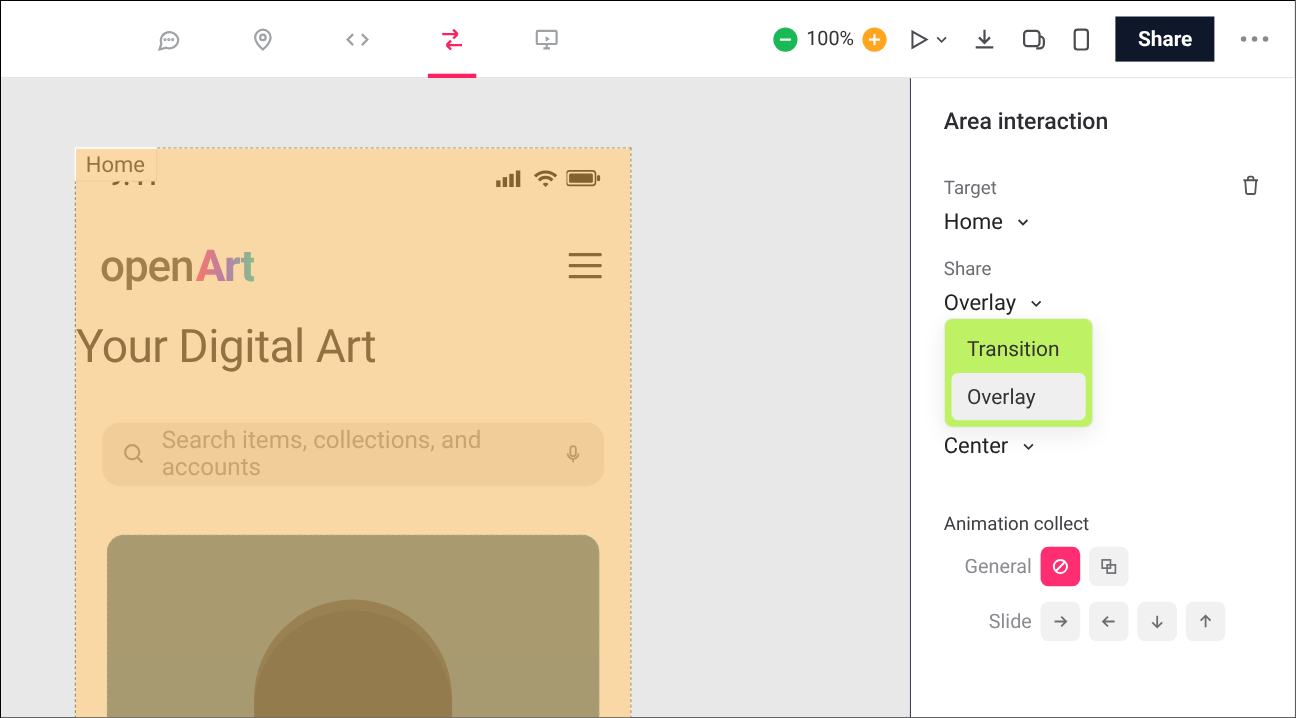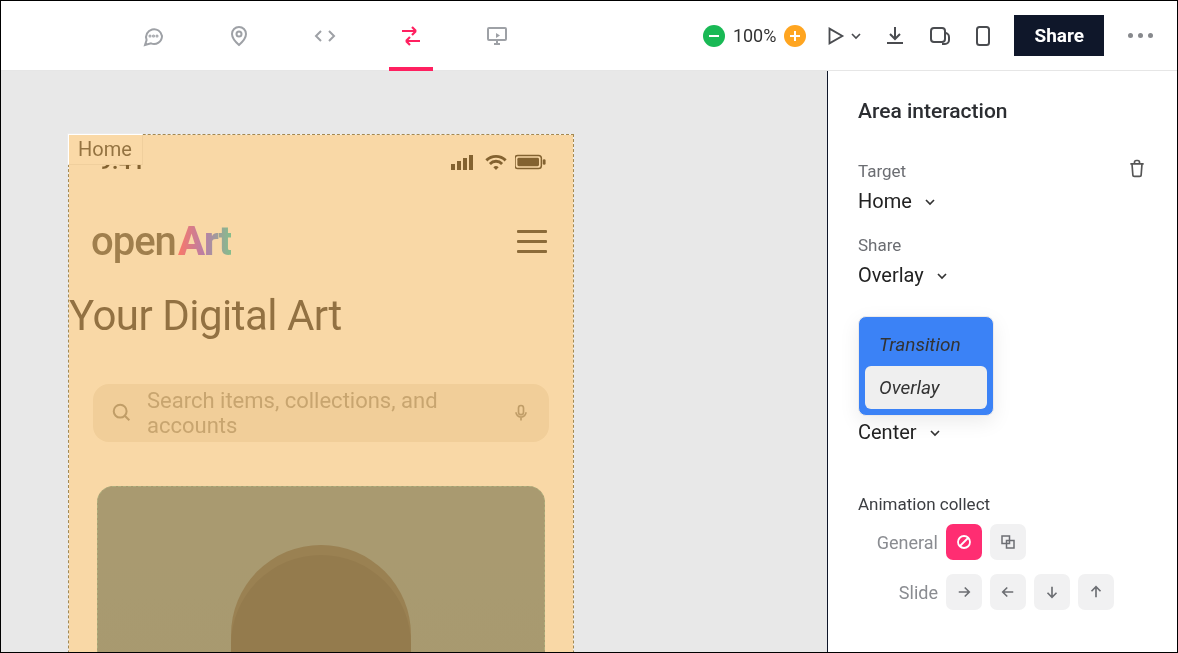--- a/index.html
+++ b/index.html
@@ -200,28 +200,27 @@
   .panel h2 { font-size:21px; font-weight:500; color:#2b2d31; margin-bottom: 24px;}
   .field-label { font-size:17px; color:#6b6d72; margin-top:14px; margin-bottom:8px;}
   .field-row { display:flex; justify-content:space-between; align-items:center; }
   .select {
     display:flex; align-items:center; gap:10px;
     font-size:20px; color:#222; font-weight:450;
   }
   .select .chev { margin-top:2px; }
 
   .dropdown {
-    margin: 29px 0 4px 0;
+    margin: 2px 0 4px 0;
     width: 136px;
     border:1px solid #eceaea;
     border-radius:8px;
     box-shadow: 0 6px 20px rgba(0,0,0,0.08);
     padding:6px;
-    background:#3b82f6;
-    font-style:italic;
+    background:#bef264;
   }
   .dd-item {
     padding: 10px 14px;
     border-radius:6px;
     font-size:19px;
     color:#333;
   }
   .dd-item.selected { background:#efefef; }
 
   .section-gap { height: 36px; }

